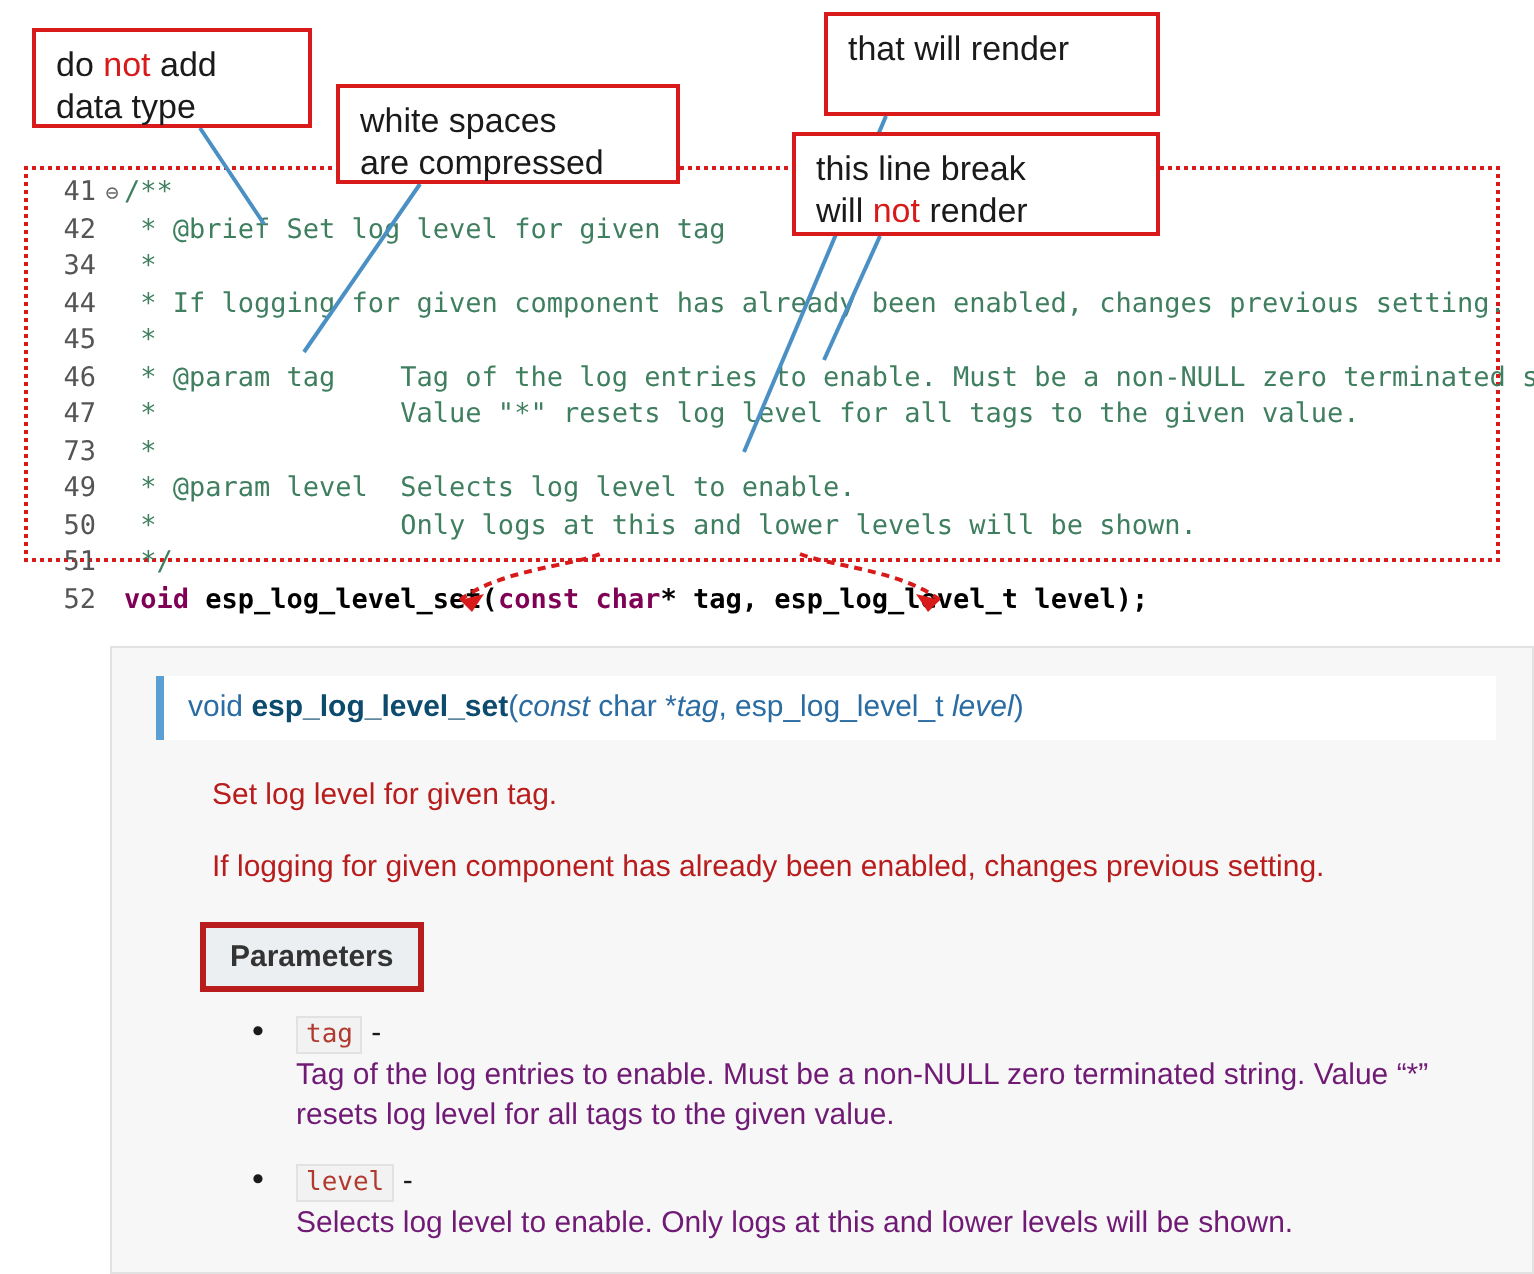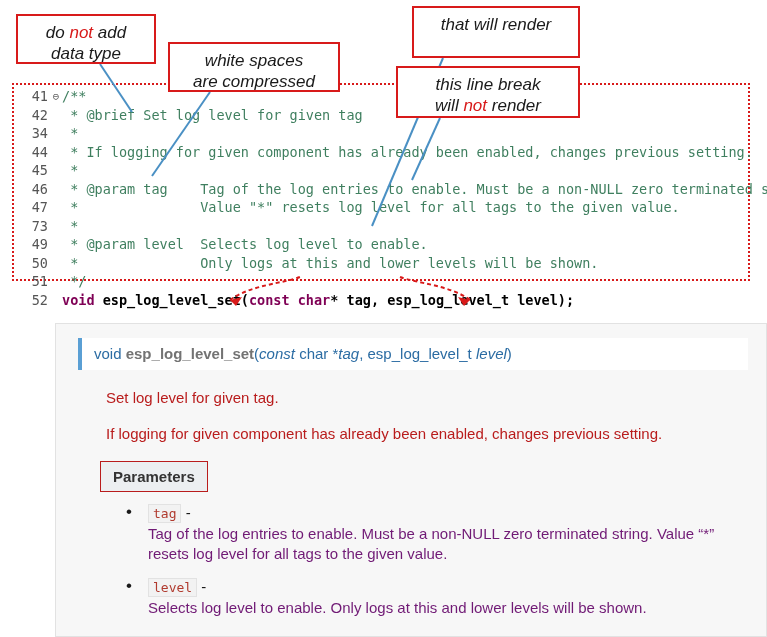--- a/index.html
+++ b/index.html
@@ -16,25 +16,23 @@
   }
 
   
   .callout {
     position: absolute;
     border: 2px solid #d81a1a;
     background: #ffffff;
     color: #1a1a1a;
     font-size: 17px;
     line-height: 1.25;
-    text-align: center;
     padding: 6px 10px;
     box-sizing: border-box;
     z-index: 6;
-    font-style: italic;
   }
   .callout .hl {
     color: #d81a1a;
   }
 
   #callout-datatype { left: 16px;  top: 14px;  width: 140px; height: 50px; }
   #callout-spaces   { left: 168px; top: 42px;  width: 172px; height: 50px; }
   #callout-break    { left: 412px; top: 6px;   width: 168px; height: 52px; }
   #callout-nobreak  { left: 396px; top: 66px;  width: 184px; height: 52px; }
 
@@ -128,36 +126,36 @@
   .doc-sig {
     background: #ffffff;
     border-left: 4px solid #5a9fd4;
     padding: 7px 10px 8px 12px;
     font-family: "Liberation Sans", sans-serif;
     font-size: 15px;
     color: #2b6ca3;
     margin: 0 0 18px 8px;
     white-space: nowrap;
   }
-  .doc-sig .fname { font-weight: bold; color: #737373; }
+  .doc-sig .fname { font-weight: bold; color: #0c4a6e; }
   .doc-sig .ret { font-weight: normal; color: #2b6ca3; }
   .doc-sig .it { font-style: italic; }
   .doc-sig .plain { color: #2b6ca3; }
 
   .doc-p {
     margin: 0 0 16px 36px;
     font-size: 15px;
     color: #b91c1c;
     line-height: 1.35;
   }
   .params-head {
     display: inline-block;
     margin: 0 0 8px 30px;
     background: #eceff1;
-    border: 1px solid #b91c1c;
+    border: 3px solid #b91c1c;
     padding: 6px 12px 6px 12px;
     font-size: 15px;
     font-weight: bold;
     color: #333333;
   }
   .param-item {
     margin: 4px 0 2px 78px;
     position: relative;
     font-size: 15px;
     color: #1a1a1a;

